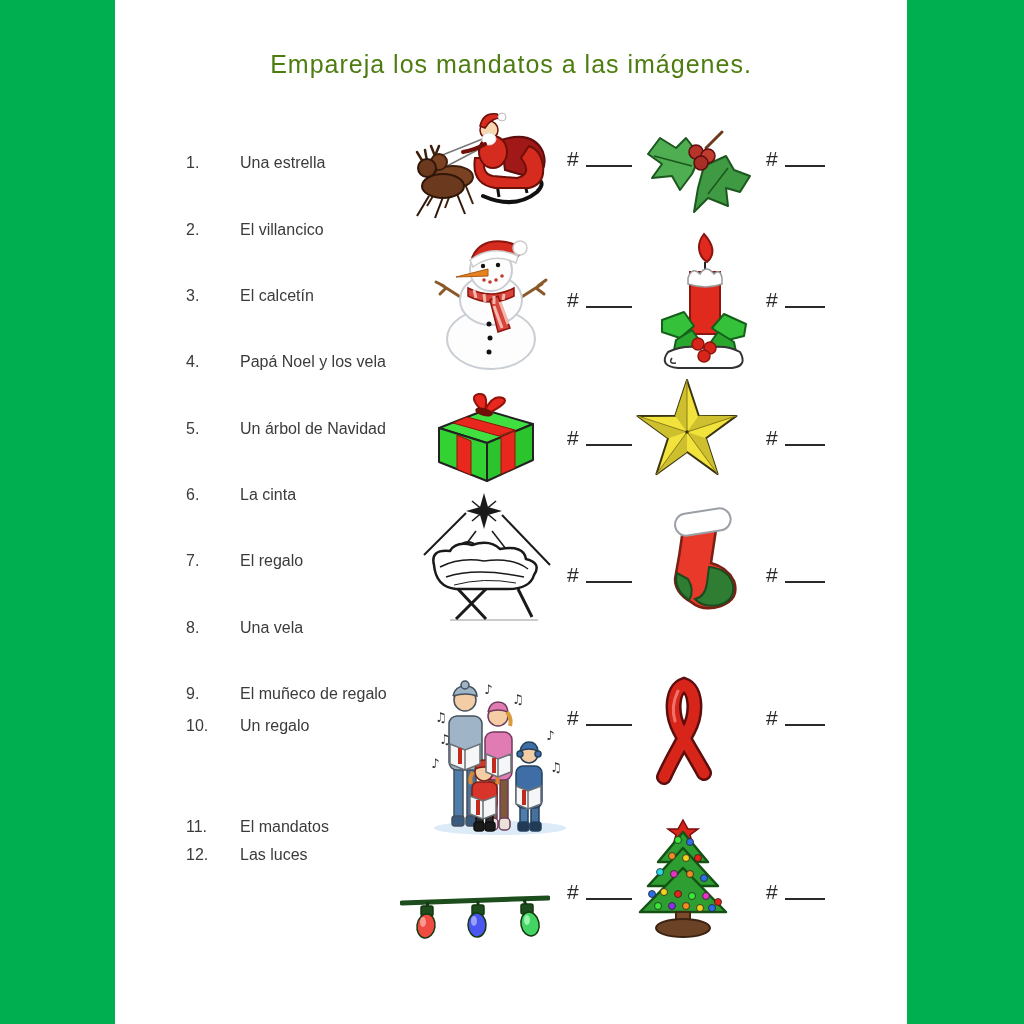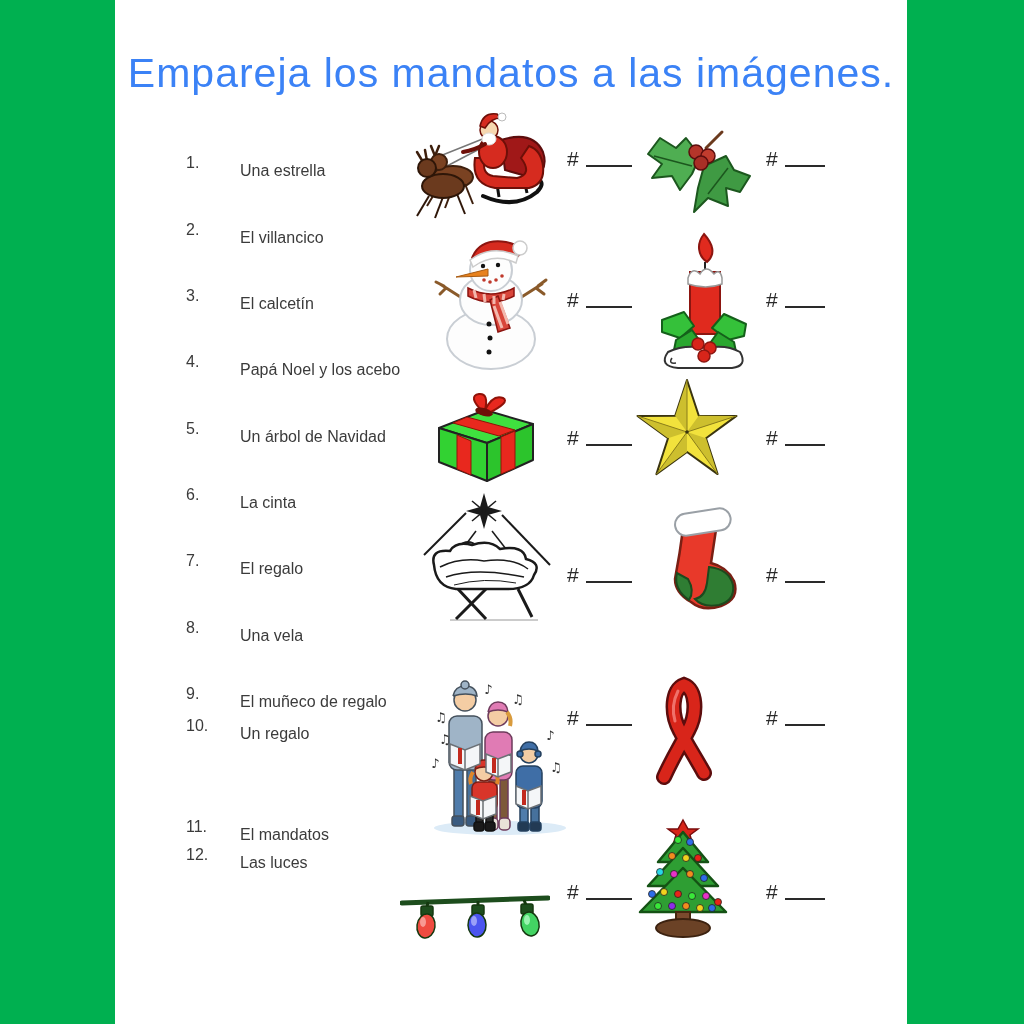--- a/index.html
+++ b/index.html
@@ -5,28 +5,28 @@
   html,body{margin:0;padding:0;}
   body{
     width:1024px;height:1024px;position:relative;background:#ffffff;
     font-family:"Liberation Sans", sans-serif;overflow:hidden;
   }
   .green-bar{position:absolute;top:0;height:1024px;background:#00B050;}
   .green-bar.left{left:0;width:115px;}
   .green-bar.right{left:907px;width:117px;}
   .title{
     position:absolute;left:115px;top:50px;width:792px;text-align:center;
-    font-size:41px;font-weight:500;letter-spacing:1px;color:#3b82f6;
+    font-size:25px;font-weight:500;letter-spacing:1px;color:#4d7c0f;
   }
   .vocab-item{
     position:absolute;left:186px;width:230px;color:#3B3B3B;font-size:16px;line-height:20px;
     display:flex;
   }
   .vocab-item .num{display:inline-block;width:22px;text-align:left;flex:none;}
-  .vocab-item .lbl{margin-left:32px;white-space:nowrap;margin-top:8px;}
+  .vocab-item .lbl{margin-left:32px;white-space:nowrap;}
   .blank{position:absolute;display:flex;align-items:flex-end;color:#2a2a2a;}
   .blank .hash{font-size:21px;line-height:22px;font-weight:500;}
   .blank .line{
     display:inline-block;width:46px;height:4px;margin-left:7px;margin-bottom:3px;
     border-bottom:2.5px solid #2a2a2a;
   }
   .img-box{position:absolute;}
   .img-box svg{display:block;width:100%;height:100%;}
 </style>
 </head>
@@ -44,21 +44,21 @@
 <div class="vocab-item" style="top:220px">
     <span class="num">2.</span>
     <span class="lbl">El villancico</span>
   </div>
 <div class="vocab-item" style="top:286px">
     <span class="num">3.</span>
     <span class="lbl">El calcetín</span>
   </div>
 <div class="vocab-item" style="top:352px">
     <span class="num">4.</span>
-    <span class="lbl">Papá Noel y los acebo</span>
+    <span class="lbl">Papá Noel y los vela</span>
   </div>
 <div class="vocab-item" style="top:419px">
     <span class="num">5.</span>
     <span class="lbl">Un árbol de Navidad</span>
   </div>
 <div class="vocab-item" style="top:485px">
     <span class="num">6.</span>
     <span class="lbl">La cinta</span>
   </div>
 <div class="vocab-item" style="top:551px">

